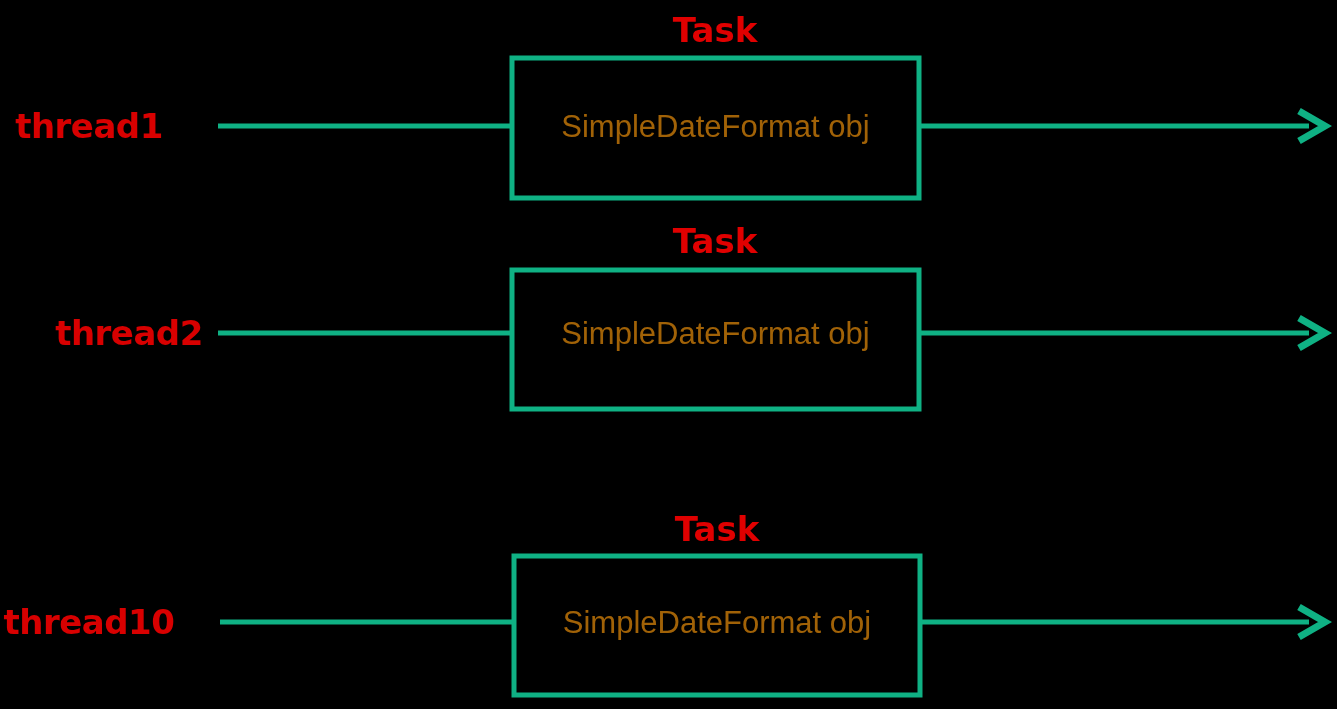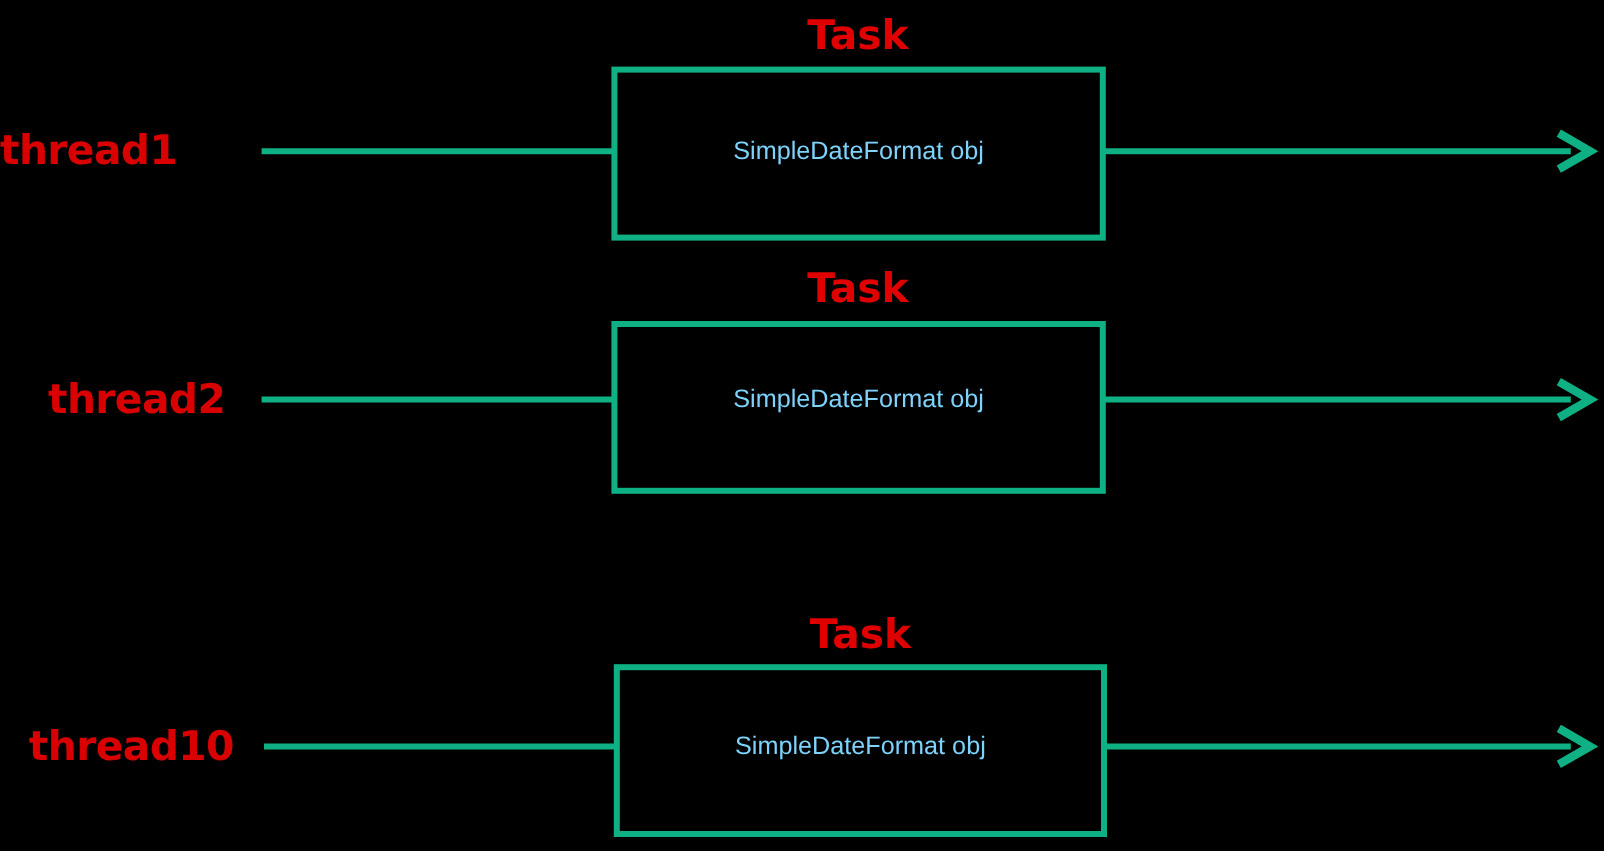--- a/index.html
+++ b/index.html
@@ -27,41 +27,41 @@
     display: block;
   }
   .thread-label {
     position: absolute;
     color: #d80000;
     font-family: "DejaVu Sans", sans-serif;
     font-weight: bold;
     font-size: 34px;
     letter-spacing: -0.5px;
     white-space: nowrap;
-    text-align: left;
+    text-align: center;
     transform: translateY(-50%);
     line-height: 1;
   }
   .task-label {
     position: absolute;
     color: #e00000;
     font-family: "DejaVu Sans", sans-serif;
     font-weight: bold;
     font-size: 34px;
     white-space: nowrap;
     text-align: center;
     transform: translate(-50%, -50%);
     line-height: 1;
   }
   .box-label {
     position: absolute;
-    color: #7dd3fc;
+    color: #a16207;
     font-family: "Liberation Sans", sans-serif;
     font-weight: 400;
-    font-size: 21px;
+    font-size: 31px;
     white-space: nowrap;
     text-align: center;
     transform: translate(-50%, -50%);
     line-height: 1;
   }
 </style>
 </head>
 <body>
 
 <div id="canvas">
@@ -81,18 +81,18 @@
       <rect x="514" y="556" width="406" height="139" fill="#000000" stroke="#0fb184" stroke-width="5"></rect>
     </svg>
 
   <div id="labels-layer">
       <div class="thread-label" style="left: 0px; width: 178px; top: 126px;">thread1</div>
       <div class="task-label" style="left: 715px; top: 30px;">Task</div>
       <div class="box-label" style="left: 715.5px; top: 126px;">SimpleDateFormat obj</div>
       <div class="thread-label" style="left: 0px; width: 178px; top: 333px; margin-left: 40px;">thread2</div>
       <div class="task-label" style="left: 715px; top: 241px;">Task</div>
       <div class="box-label" style="left: 715.5px; top: 333px;">SimpleDateFormat obj</div>
-      <div class="thread-label" style="left: 0px; width: 178px; top: 622px; margin-left: 24px;">thread10</div>
+      <div class="thread-label" style="left: 0px; width: 178px; top: 622px;">thread10</div>
       <div class="task-label" style="left: 717px; top: 529px;">Task</div>
       <div class="box-label" style="left: 717px; top: 622px;">SimpleDateFormat obj</div>
     </div>
 
 </div>
 
 </body></html>

